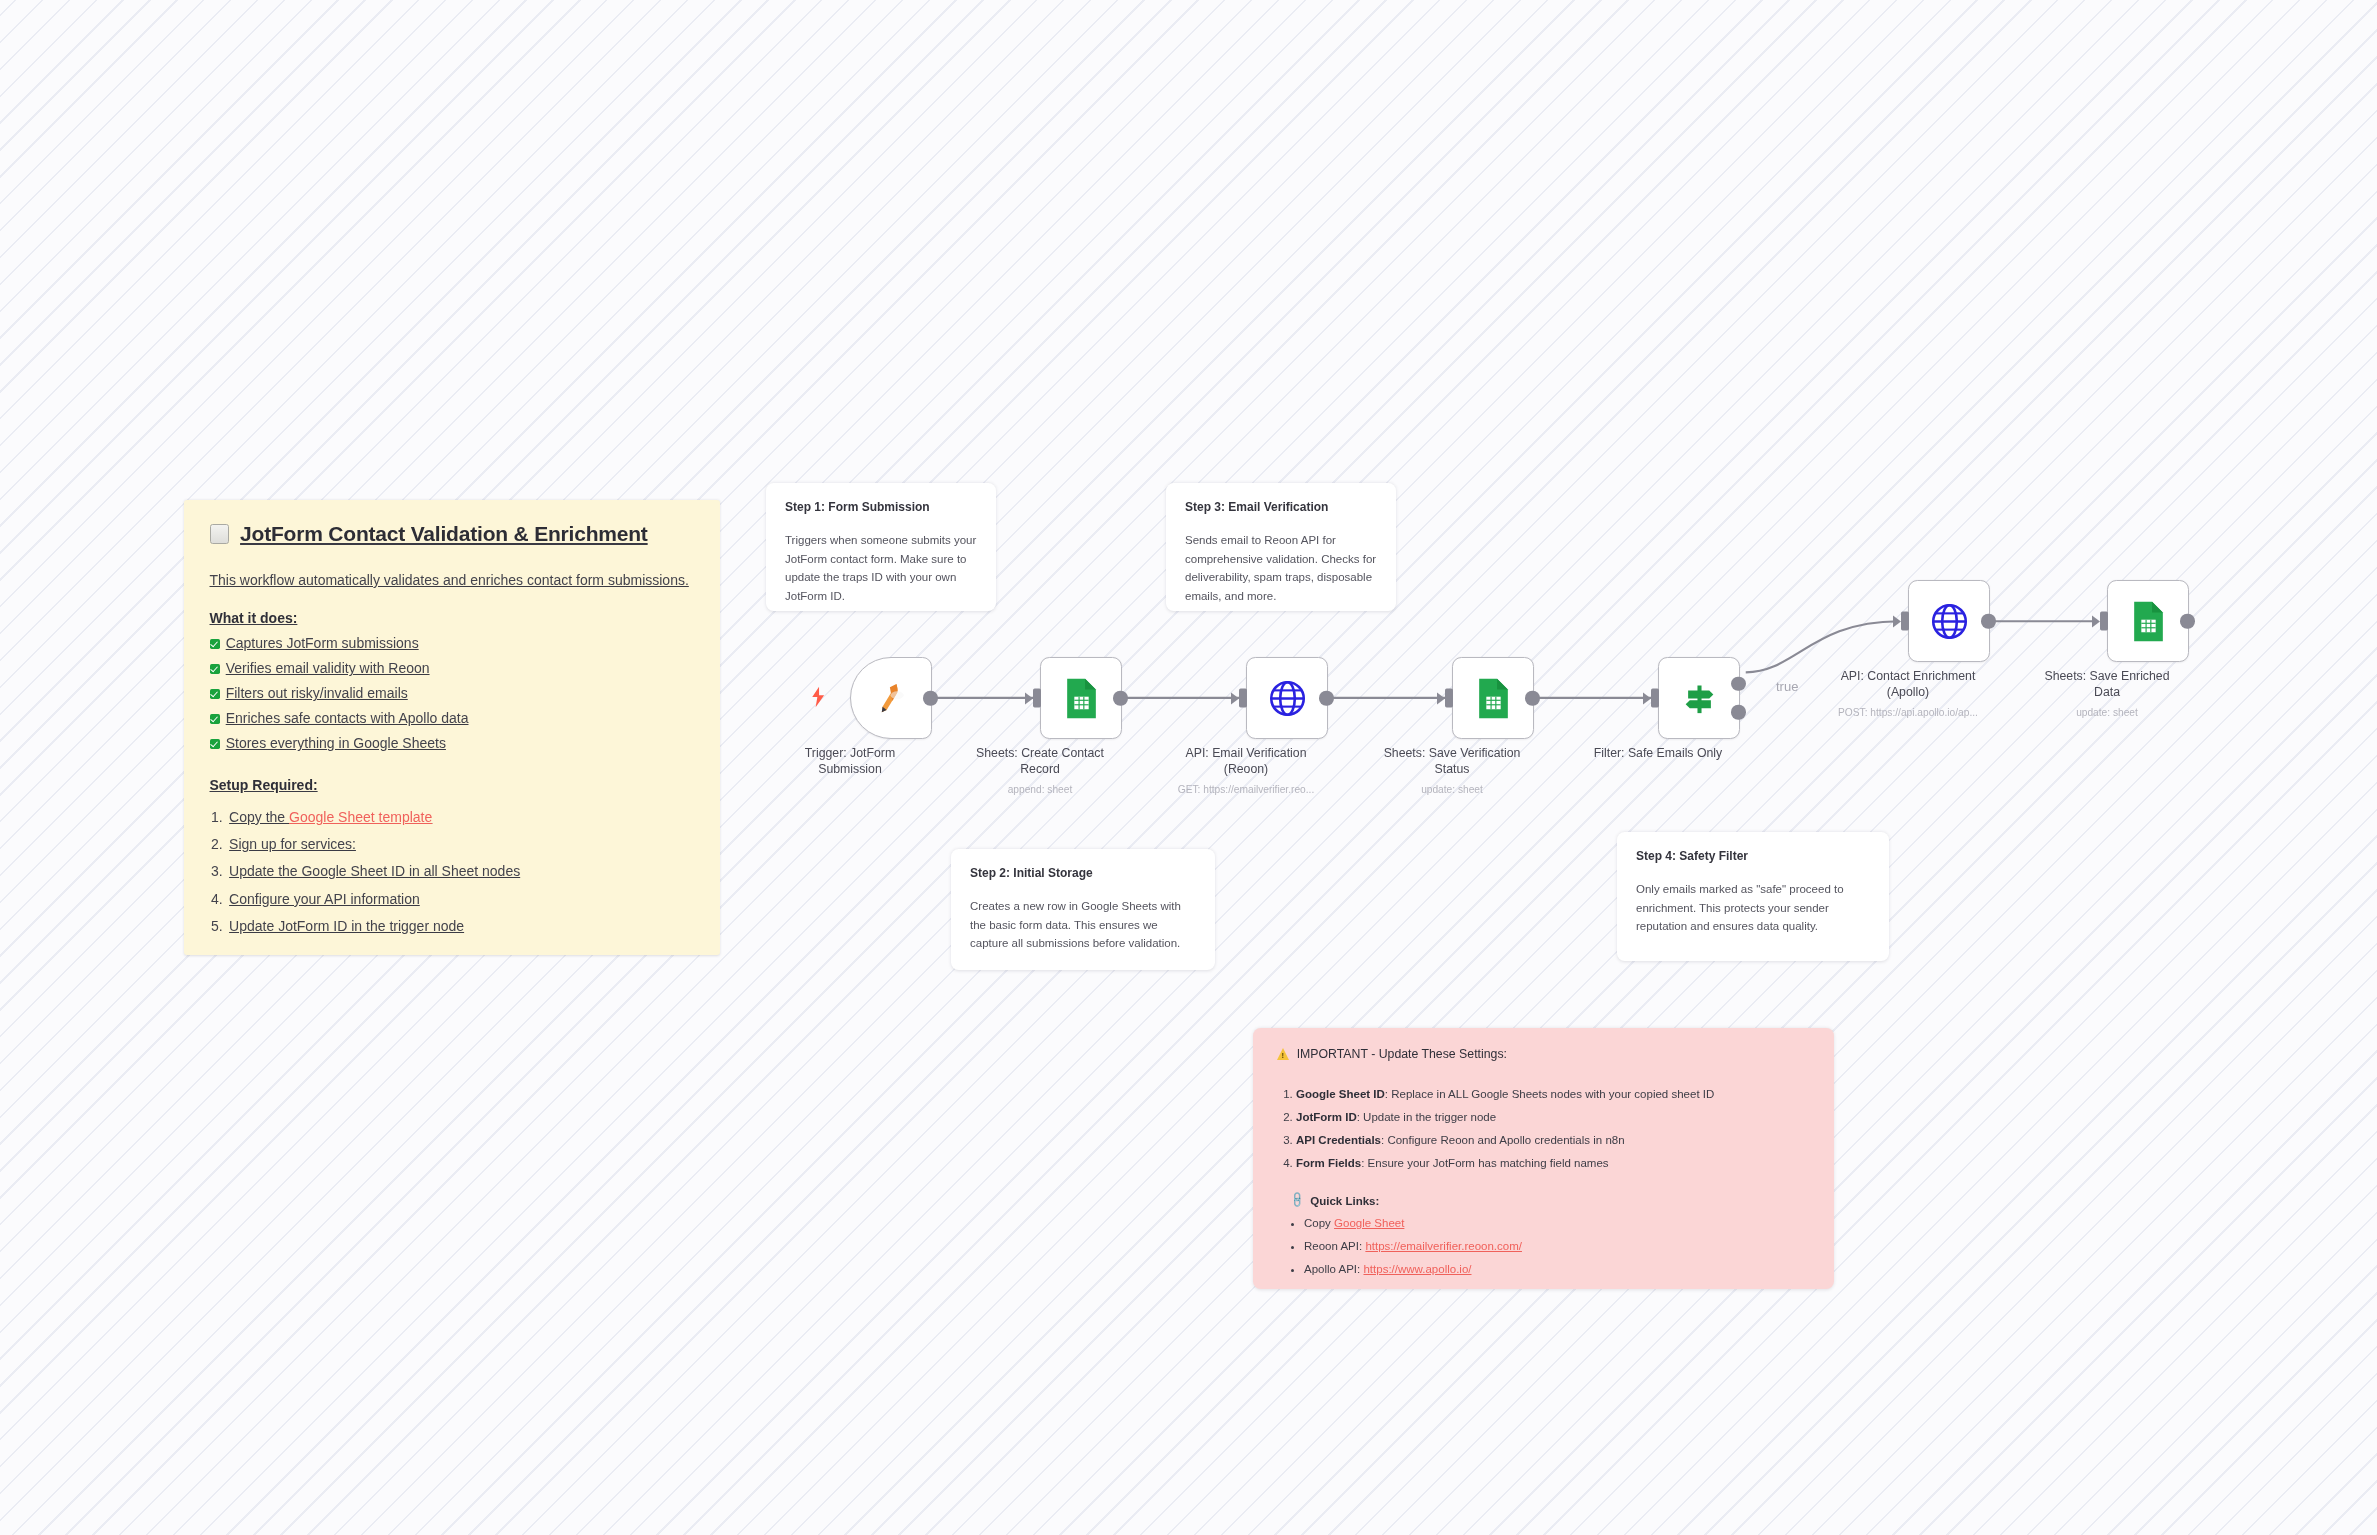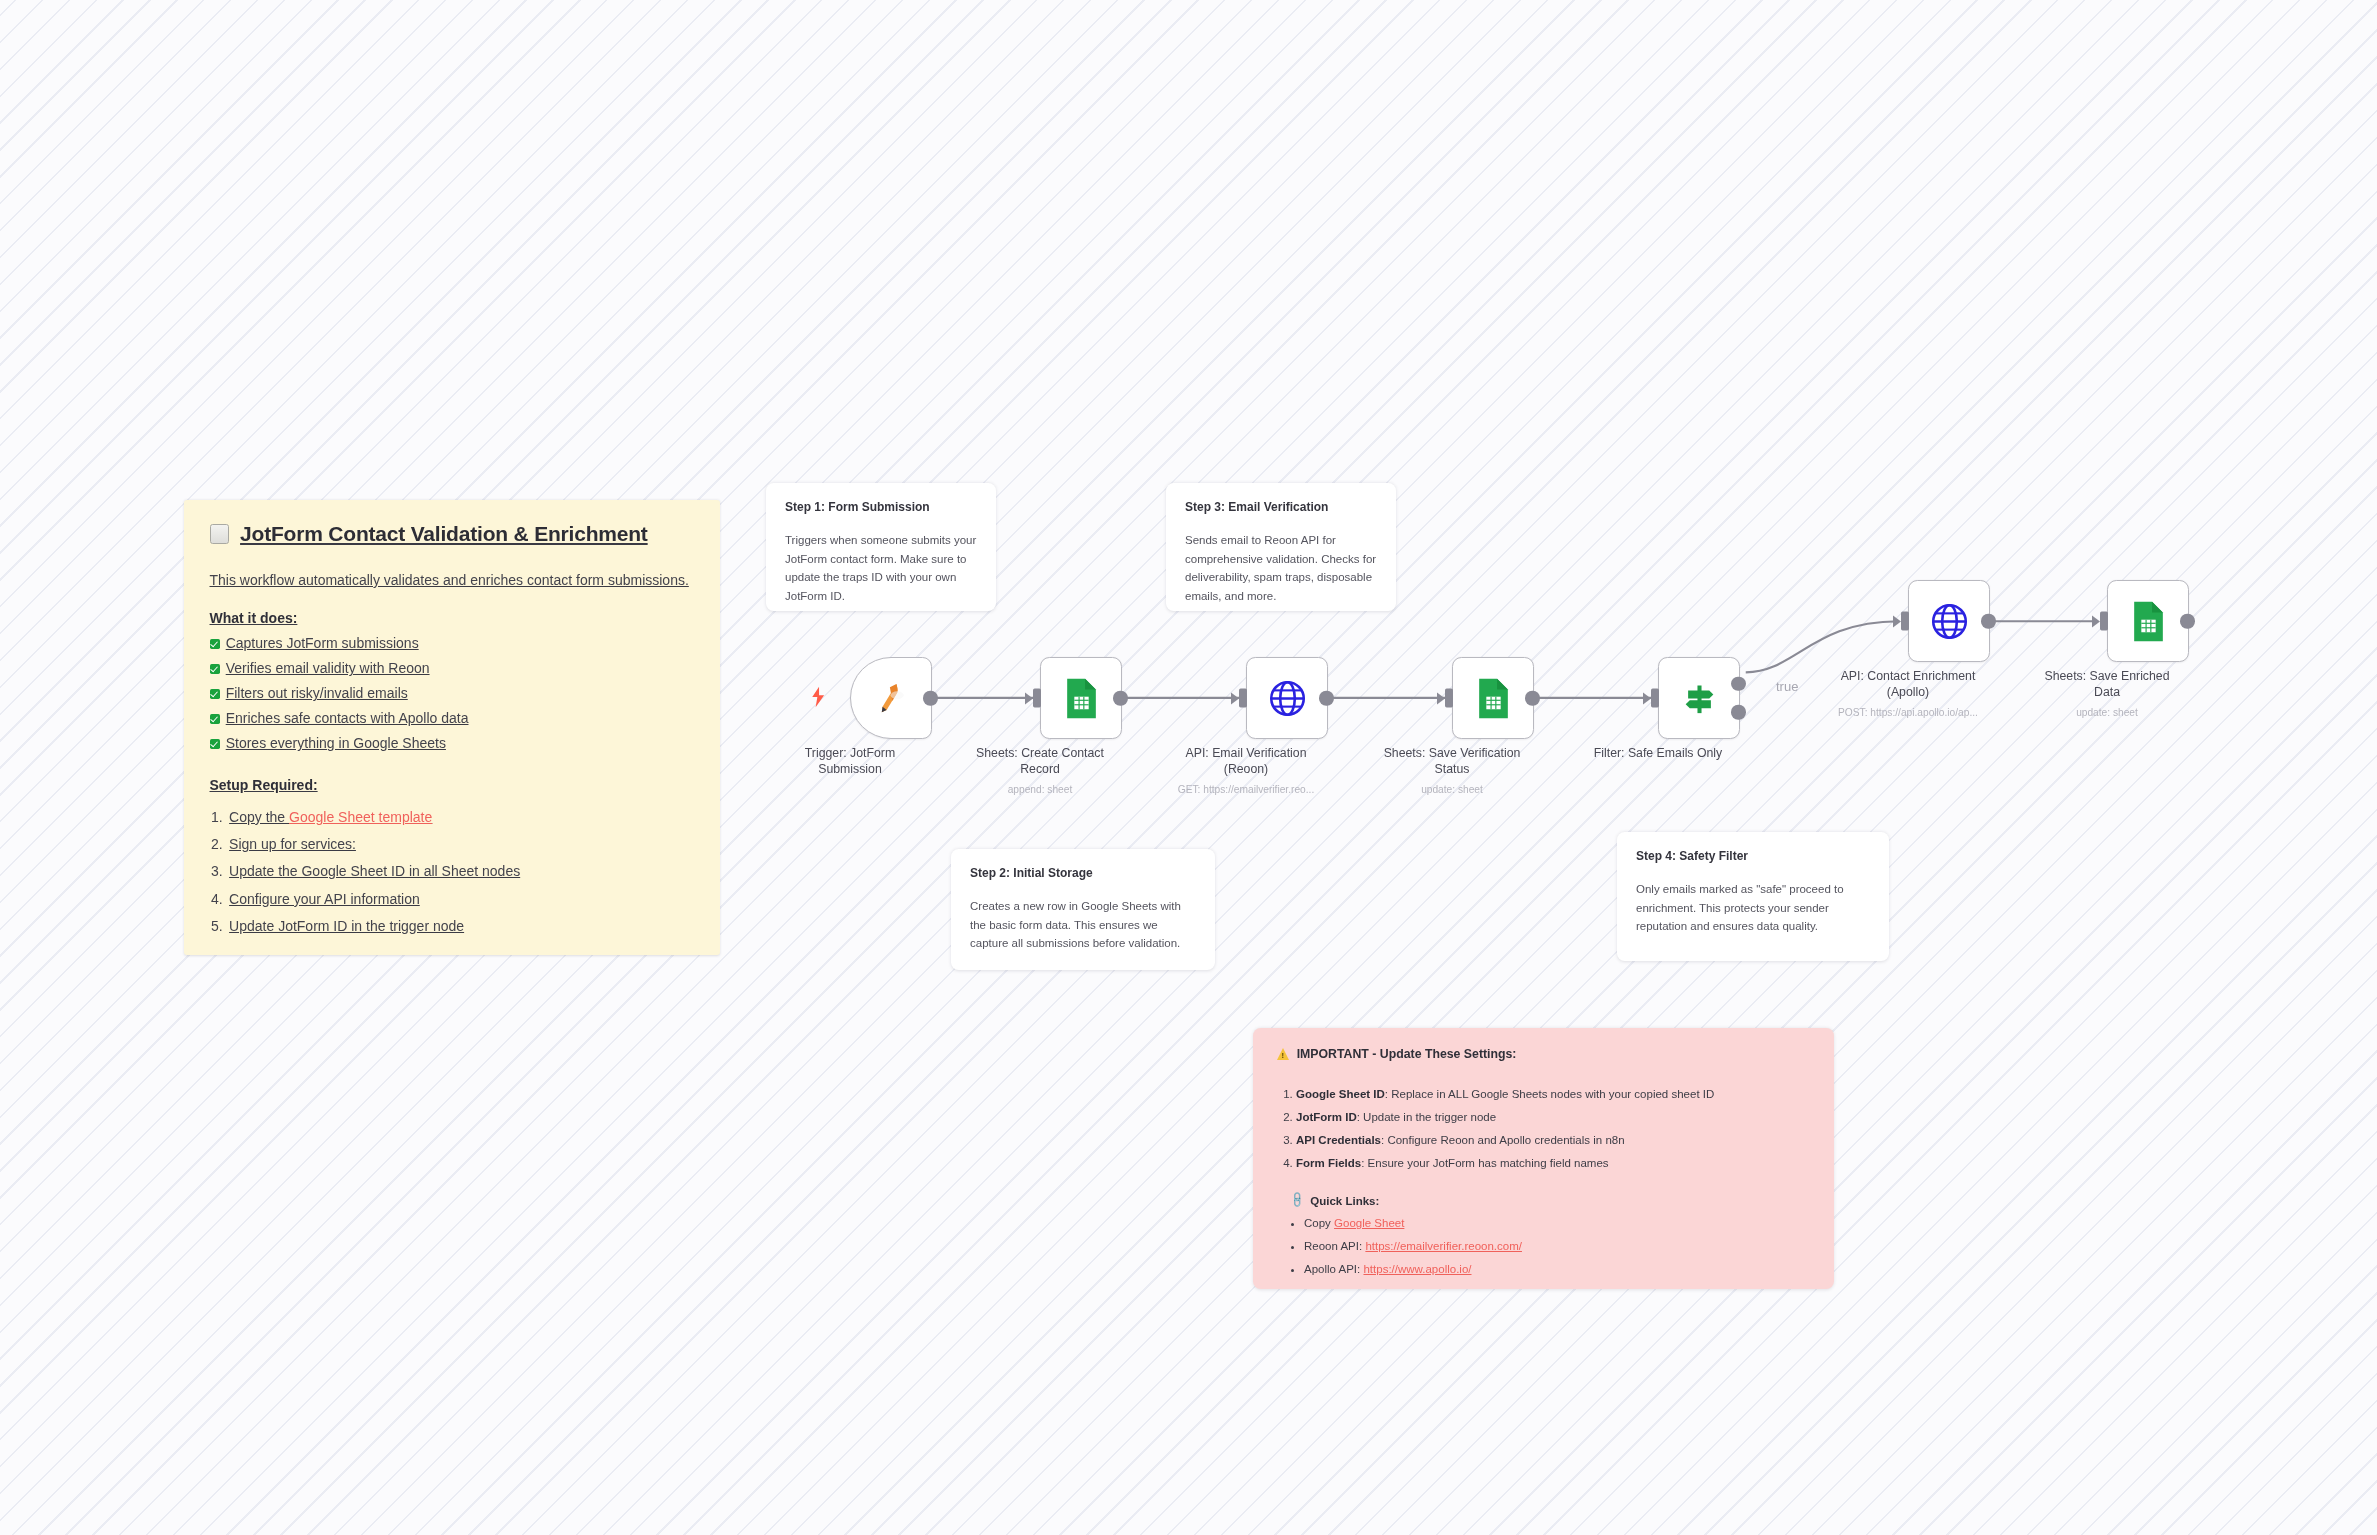--- a/index.html
+++ b/index.html
@@ -104,21 +104,21 @@
   
   .alert-note {
     position: absolute;
     background: #fbd6d6;
     border-radius: 7.7px;
     box-shadow: 0 0.9px 3.4px rgba(40,40,60,0.12);
     padding: 19px 24px 22px 24px;
     color: #3d3d46;
   }
   .alert-title {
-    font-size: 12.3px; font-weight: bold; color: #2f2f38;
+    font-size: 12.3px; font-weight: normal; color: #2f2f38;
     display: flex; align-items: center; gap: 7.7px; margin-bottom: 22px;
   }
   .warn-glyph {
     width: 0; height: 0; flex: 0 0 auto;
     border-left: 6.8px solid transparent;
     border-right: 6.8px solid transparent;
     border-bottom: 12px solid #f5c33b;
     position: relative;
   }
   .warn-glyph::after {

